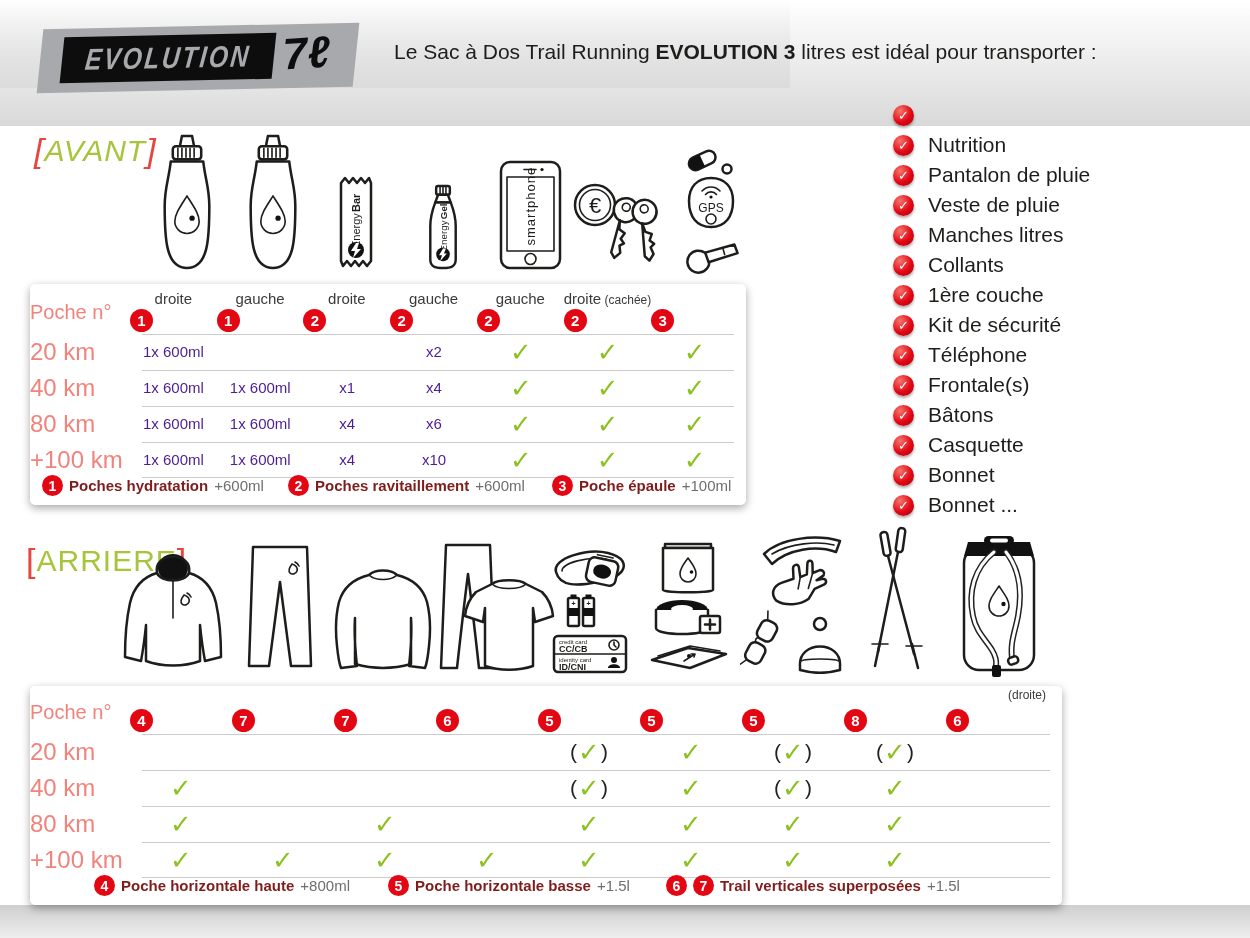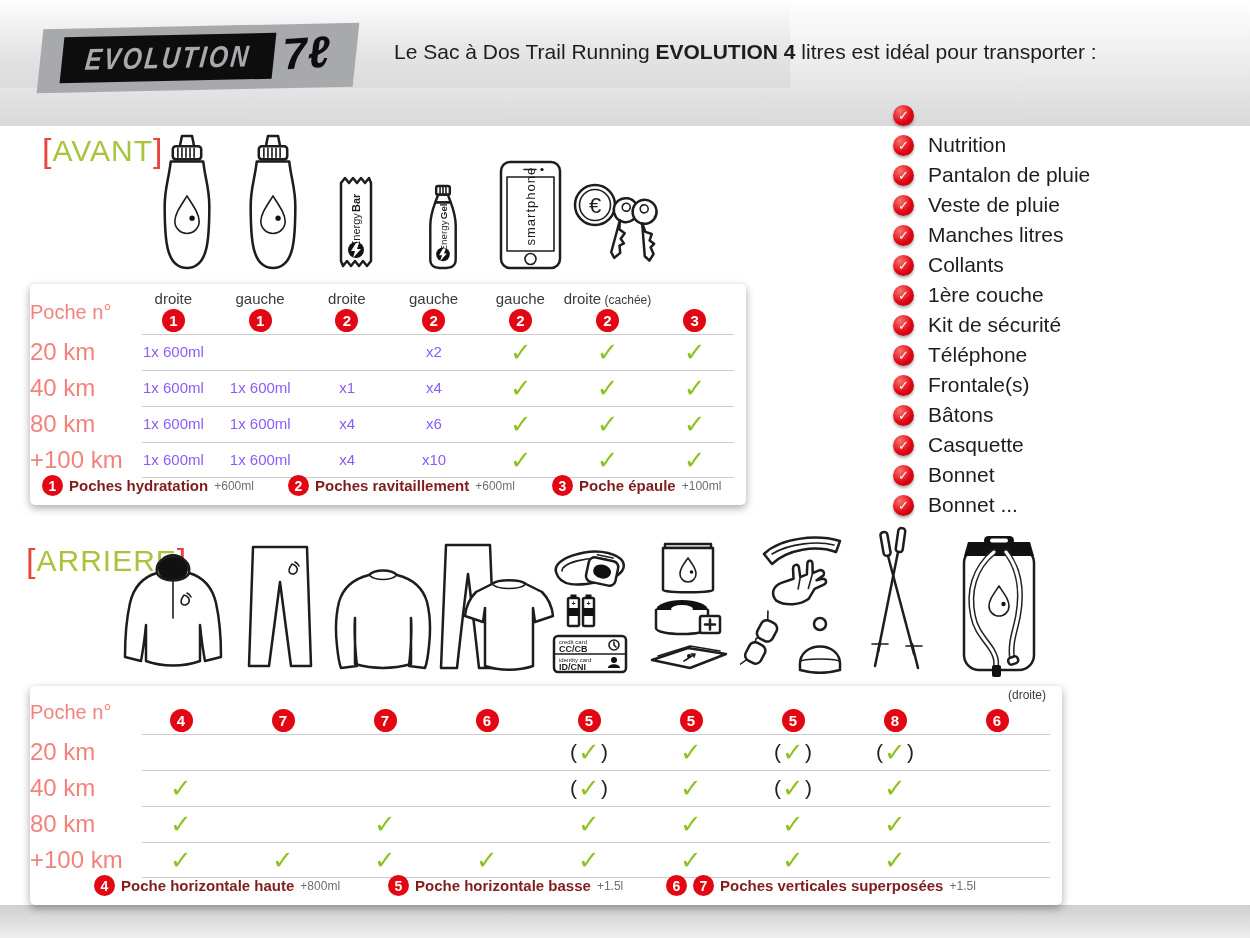--- a/index.html
+++ b/index.html
@@ -29,21 +29,21 @@
   .checklist{position:absolute;left:893px;top:100px;}
   .cl-row{display:flex;align-items:center;height:30px;}
   .ball{width:21px;height:21px;border-radius:50%;flex:0 0 21px;
     background:radial-gradient(circle at 34% 28%,#f5766d 0%,#e30613 55%,#a50010 100%);
     box-shadow:0 2px 3px rgba(0,0,0,.35);
     color:#fff;font-size:13px;font-weight:bold;display:flex;align-items:center;justify-content:center;}
   .cl-label{margin-left:14px;font-size:21px;}
 
   
   .sec-label{position:absolute;font-size:30px;letter-spacing:1px;white-space:nowrap;}
-  .sec-front{left:42px;top:130px;}
+  .sec-front{left:34px;top:130px;font-style:italic;}
   .sec-back{left:26px;top:540px;}
   .sec-label .br{color:#e8453f;font-size:34px;position:relative;top:1px;font-weight:400;}
   .sec-label .tx{color:#a8c43d;font-weight:400;}
 
   
   .icon{position:absolute;}
   .icon svg{width:100%;height:100%;display:block;}
   svg{stroke-linejoin:round;stroke-linecap:round;}
   .ln{fill:none;stroke:#1d1d1b;stroke-width:2.5;}
   .lnw{fill:#fff;stroke:#1d1d1b;stroke-width:2.5;}
@@ -81,37 +81,37 @@
   .card-back  .trow{grid-template-columns:100px repeat(9,1fr);padding-right:14px;}
   .thead{height:50px;}
   .card-back .thead{height:48px;}
   .tdata{height:36px;}
   .tdata::before{content:'';position:absolute;left:112px;right:12px;top:0;height:1px;background:#ccc;}
   .tdata:last-of-type::after{content:'';position:absolute;left:112px;right:12px;bottom:0;height:1px;background:#ccc;}
 
   .tlabel{font-size:24px;color:#f2837c;padding-right:8px;white-space:nowrap;}
   .poche{font-size:20px;align-self:end;padding-bottom:10px;}
   .tcell{text-align:center;position:relative;}
-  .hcell{display:flex;flex-direction:column;align-items:center;justify-content:flex-end;gap:2px;height:100%;padding-bottom:5px;}
+  .hcell{display:flex;flex-direction:column;justify-content:flex-end;gap:2px;height:100%;padding-bottom:5px;}
   .hlabel{font-size:15px;color:#3a3a3a;white-space:nowrap;}
   .hnote{font-size:12px;color:#3a3a3a;}
   .optnote{position:absolute;top:4px;right:2px;font-size:12px;color:#3a3a3a;white-space:nowrap;}
 
   .rnum{display:inline-flex;width:23px;height:23px;border-radius:50%;background:#e30613;color:#fff;
     font-size:15px;font-weight:bold;align-items:center;justify-content:center;flex:0 0 auto;}
   .rnum.sm{width:21px;height:21px;font-size:14px;}
 
-  .cval{font-size:15px;color:#8b5cf6;}
+  .cval{font-size:15px;color:#4c1d95;}
   .gcheck{color:#8cc11f;font-size:26px;line-height:1;}
   .paren{color:#222;font-size:21px;position:relative;top:-2px;padding:0 1px;}
 
   .legend{position:absolute;left:0;right:0;bottom:0;height:32px;}
   .leg{position:absolute;display:flex;align-items:center;gap:6px;white-space:nowrap;top:2px;}
   .legt{font-size:15px;font-weight:bold;color:#7f1d1d;}
-  .legv{font-size:12px;color:#6e6e6e;}
+  .legv{font-size:15px;color:#6e6e6e;}
   .card-front .leg:nth-child(1){left:12px;}
   .card-front .leg:nth-child(2){left:258px;}
   .card-front .leg:nth-child(3){left:522px;}
   .card-back .leg:nth-child(1){left:64px;}
   .card-back .leg:nth-child(2){left:358px;}
   .card-back .leg:nth-child(3){left:636px;}
 </style>
 </head>
 <body>
 
@@ -122,21 +122,21 @@
   <div class="band band-bottom"></div>
 
   <div class="logo">
     <div class="logo-plate"></div>
     <div class="logo-black">
       <span class="logo-word">EVOLUTION</span>
     </div>
     <div class="logo-cap">7ℓ</div>
   </div>
 
-  <div class="title"><span>Le Sac à Dos Trail Running </span><b>EVOLUTION 4</b><span> litres est idéal pour transporter :</span></div>
+  <div class="title"><span>Le Sac à Dos Trail Running </span><b>EVOLUTION 3</b><span> litres est idéal pour transporter :</span></div>
 
   <div class="checklist">
       <div class="cl-row">
         <span class="ball">✓</span>
       </div>
       <div class="cl-row">
         <span class="ball">✓</span>
         <span class="cl-label">Nutrition</span>
       </div>
       <div class="cl-row">
@@ -258,20 +258,40 @@
       <text class="svgtxt" x="23" y="33" font-size="22" text-anchor="middle">€</text>
       <g transform="rotate(10 52 40)">
         <circle class="lnw" cx="52" cy="30" r="12"></circle>
         <circle class="lnt" cx="52" cy="27" r="4"></circle>
         <path class="lnw" d="M48 41 L45 74 L49 79 L54 73 L52 66 L56 63 L52 59 L55 53 L49 50 Z"></path>
       </g>
       <g transform="rotate(-8 72 42)">
         <circle class="lnw" cx="74" cy="32" r="12"></circle>
         <circle class="lnt" cx="74" cy="29" r="4"></circle>
         <path class="lnw" d="M70 43 L68 76 L72 81 L77 75 L75 68 L79 65 L75 61 L78 55 L72 52 Z"></path>
+      </g>
+    </svg>
+  </div>
+  <div class="icon i-safety">
+    <svg viewBox="0 0 62 126">
+      <g transform="rotate(-25 22 12)">
+        <rect class="lnw" x="8" y="6" width="28" height="13" rx="6.5"></rect>
+        <path class="fillk" d="M8 12.5 A6.5 6.5 0 0 1 14.5 6 L22 6 L22 19 L14.5 19 A6.5 6.5 0 0 1 8 12.5 Z"></path>
+      </g>
+      <circle class="lnw" cx="47" cy="21" r="4.5"></circle>
+      <path class="lnw" d="M31 30 C45 30 53 39 53 53 C53 69 45 79 31 79 C17 79 9 69 9 53 C9 39 17 30 31 30 Z"></path>
+      <path class="lnt" d="M22 43 A12 12 0 0 1 40 43"></path>
+      <path class="lnt" d="M25.5 46.5 A7 7 0 0 1 36.5 46.5"></path>
+      <circle class="fillk" cx="31" cy="49" r="1.6"></circle>
+      <text class="svgtxt" x="31" y="64" font-size="12" text-anchor="middle">GPS</text>
+      <circle class="lnt" cx="31" cy="71" r="5"></circle>
+      <g transform="rotate(-8 30 110)">
+        <circle class="lnw" cx="18" cy="112" r="11"></circle>
+        <path class="lnw" d="M26 104 L56 100 L58 109 L28 114 Z"></path>
+        <path class="lnt" d="M44 101.5 L45 108.5"></path>
       </g>
     </svg>
   </div>
 
   <div class="icon i-jacket">
     <svg viewBox="0 0 106 126">
       <ellipse class="fillk" cx="53" cy="22" rx="15" ry="14"></ellipse>
       <path class="ln" d="M37 27 C33 5 73 5 69 27"></path>
       <path class="lnw" d="M37 27 C23 31 14 40 10 57 C6 75 5 97 5 111 L21 115 C24 99 25 89 26 79 L26 115 C42 121 64 121 80 115 L80 79 C81 89 82 99 85 115 L101 111 C101 97 100 75 96 57 C92 40 83 31 69 27 C65 37 41 37 37 27 Z"></path>
       <path class="lnt" d="M53 33 V72"></path>
@@ -582,19 +602,19 @@
           <span class="legv">+800ml</span>
         </span>
         <span class="leg">
           <span class="rnum sm">5</span>
           <span class="legt">Poche horizontale basse</span>
           <span class="legv">+1.5l</span>
         </span>
         <span class="leg">
           <span class="rnum sm">6</span>
           <span class="rnum sm">7</span>
-          <span class="legt">Poches verticales superposées</span>
+          <span class="legt">Trail verticales superposées</span>
           <span class="legv">+1.5l</span>
         </span>
       </div>
   </div>
 
 </div>
 
 </body></html>

